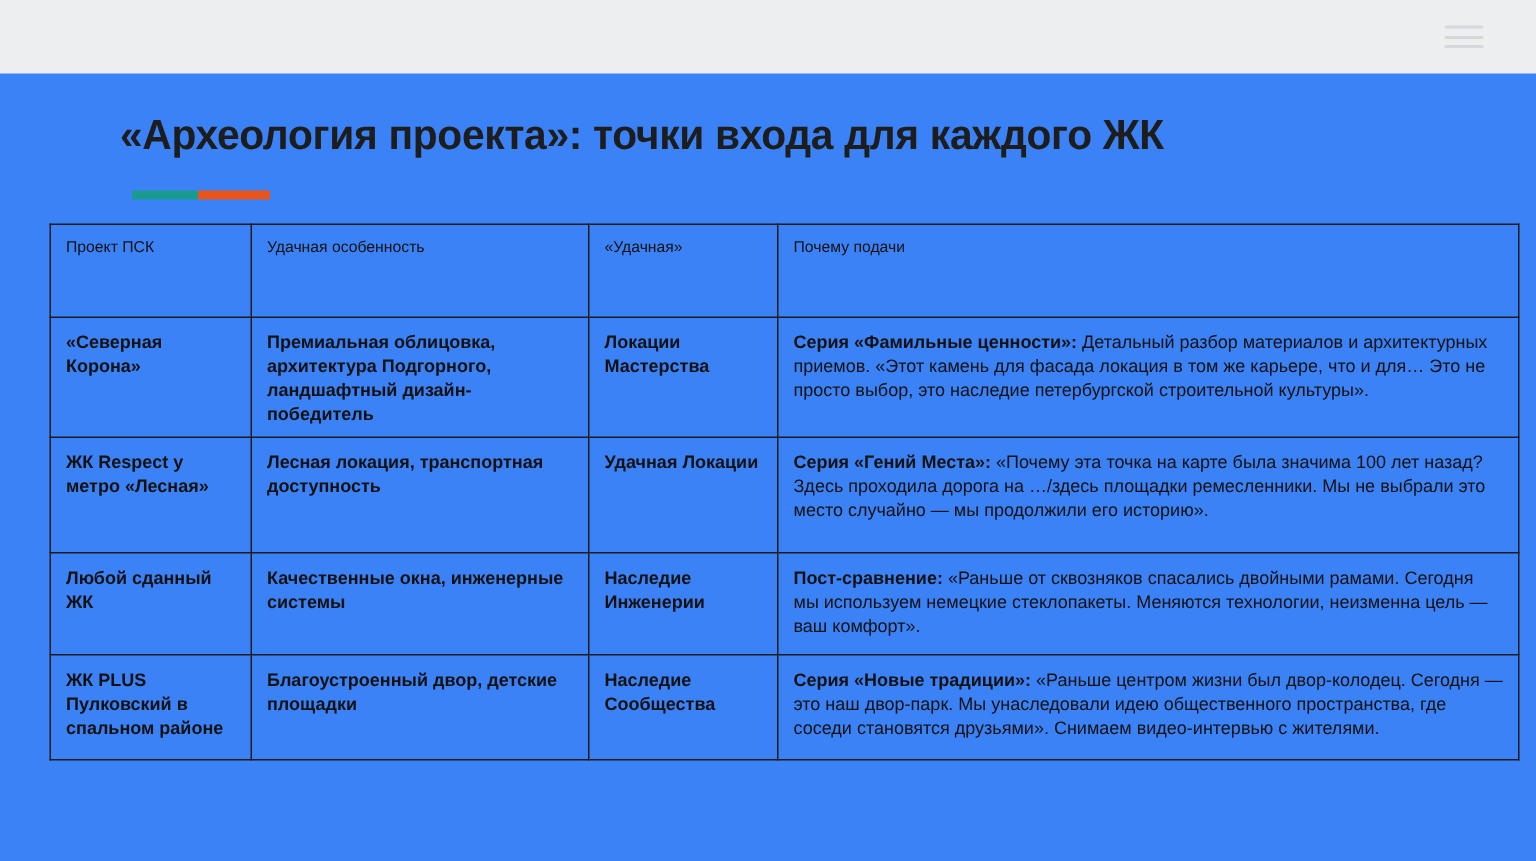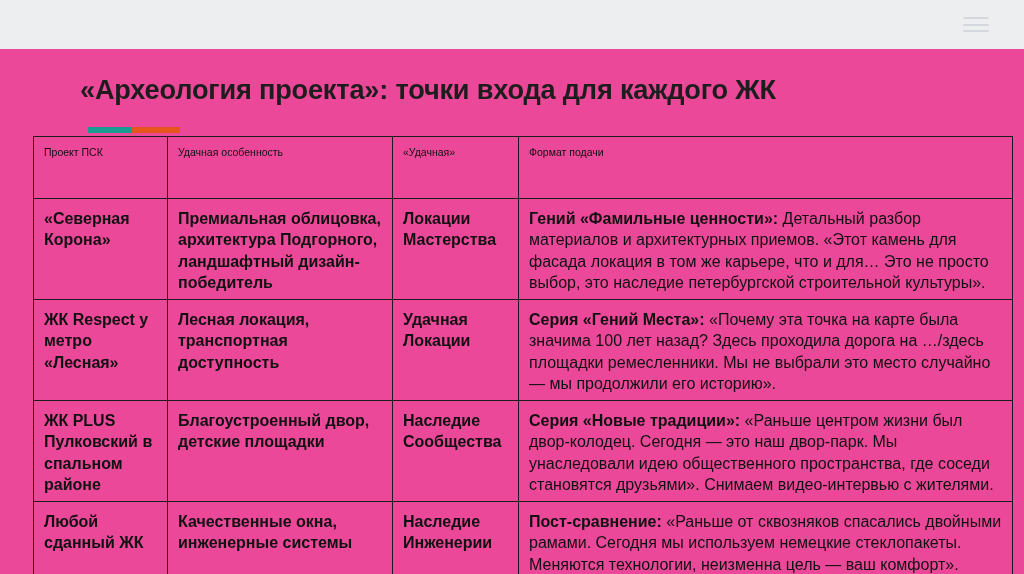--- a/index.html
+++ b/index.html
@@ -9,21 +9,21 @@
     height: 574px;
     background: #ffffff;
     font-family: "Liberation Sans", sans-serif;
     overflow: hidden;
   }
 
   #slide {
     position: relative;
     width: 1024px;
     height: 574px;
-    background: #ec4899;
+    background: #3b82f6;
   }
 
   
   .topbar {
     position: absolute;
     left: 0; top: 0;
     width: 1024px;
     height: 49px;
     background: #eceef0;
   }
@@ -70,21 +70,21 @@
     height: 6px;
     display: flex;
   }
   .accent .seg-a { width: 44px; height: 6px; background: #1a9b92; }
   .accent .seg-b { width: 48px; height: 6px; background: #e8551a; }
 
   
   .tbl-wrap {
     position: absolute;
     left: 33px;
-    top: 136px;
+    top: 149px;
     width: 979px;
     height: 357px;
   }
 
   table.grid {
     width: 979px;
     height: 357px;
     border-collapse: collapse;
     table-layout: fixed;
   }
@@ -103,21 +103,21 @@
   col.c4 { width: 494px; }
 
   
   tr.head td {
     height: 62px;
     font-size: 10.5px;
     font-weight: normal;
   }
 
   
-  tr.body td { font-size: 16px; }
+  tr.body td { font-size: 12px; }
   tr.r1 td { height: 78px; }
   tr.r2 td { height: 77px; }
   tr.r3 td { height: 70px; }
   tr.r4 td { height: 68px; }
 
   td.col-project,
   td.col-feature,
   td.col-legacy { font-weight: bold; }
 
   td.col-format { font-weight: normal; line-height: 1.42; }
@@ -153,47 +153,47 @@
         <col class="c1">
           <col class="c2">
           <col class="c3">
           <col class="c4">
       </colgroup>
       <tbody>
         <tr class="head">
           <td>Проект ПСК</td>
           <td>Удачная особенность</td>
           <td>«Удачная»</td>
-          <td>Формат подачи</td>
+          <td>Почему подачи</td>
         </tr>
 
         <tr class="body r1">
           <td class="col-project">«Северная Корона»</td>
           <td class="col-feature">Премиальная облицовка, архитектура Подгорного, ландшафтный дизайн-победитель</td>
           <td class="col-legacy">Локации Мастерства</td>
-          <td class="col-format"><span class="lead">Гений «Фамильные ценности»:</span><span> Детальный разбор материалов и архитектурных приемов. «Этот камень для фасада локация в том же карьере, что и для… Это не просто выбор, это наследие петербургской строительной культуры».</span></td>
+          <td class="col-format"><span class="lead">Серия «Фамильные ценности»:</span><span> Детальный разбор материалов и архитектурных приемов. «Этот камень для фасада локация в том же карьере, что и для… Это не просто выбор, это наследие петербургской строительной культуры».</span></td>
         </tr>
 
         <tr class="body r2">
           <td class="col-project">ЖК Respect у метро «Лесная»</td>
           <td class="col-feature">Лесная локация, транспортная доступность</td>
           <td class="col-legacy">Удачная Локации</td>
           <td class="col-format"><span class="lead">Серия «Гений Места»:</span><span> «Почему эта точка на карте была значима 100 лет назад? Здесь проходила дорога на …/здесь площадки ремесленники. Мы не выбрали это место случайно — мы продолжили его историю».</span></td>
         </tr>
 
+        <tr class="body r4">
+          <td class="col-project">Любой сданный ЖК</td>
+          <td class="col-feature">Качественные окна, инженерные системы</td>
+          <td class="col-legacy">Наследие Инженерии</td>
+          <td class="col-format"><span class="lead">Пост-сравнение:</span><span> «Раньше от сквозняков спасались двойными рамами. Сегодня мы используем немецкие стеклопакеты. Меняются технологии, неизменна цель — ваш комфорт».</span></td>
+        </tr>
+
         <tr class="body r3">
           <td class="col-project">ЖК PLUS Пулковский в спальном районе</td>
           <td class="col-feature">Благоустроенный двор, детские площадки</td>
           <td class="col-legacy">Наследие Сообщества</td>
           <td class="col-format"><span class="lead">Серия «Новые традиции»:</span><span> «Раньше центром жизни был двор-колодец. Сегодня — это наш двор-парк. Мы унаследовали идею общественного пространства, где соседи становятся друзьями». Снимаем видео-интервью с жителями.</span></td>
-        </tr>
-
-        <tr class="body r4">
-          <td class="col-project">Любой сданный ЖК</td>
-          <td class="col-feature">Качественные окна, инженерные системы</td>
-          <td class="col-legacy">Наследие Инженерии</td>
-          <td class="col-format"><span class="lead">Пост-сравнение:</span><span> «Раньше от сквозняков спасались двойными рамами. Сегодня мы используем немецкие стеклопакеты. Меняются технологии, неизменна цель — ваш комфорт».</span></td>
         </tr>
       </tbody>
     </table>
   </div>
 
 </div>
 
 </body></html>

